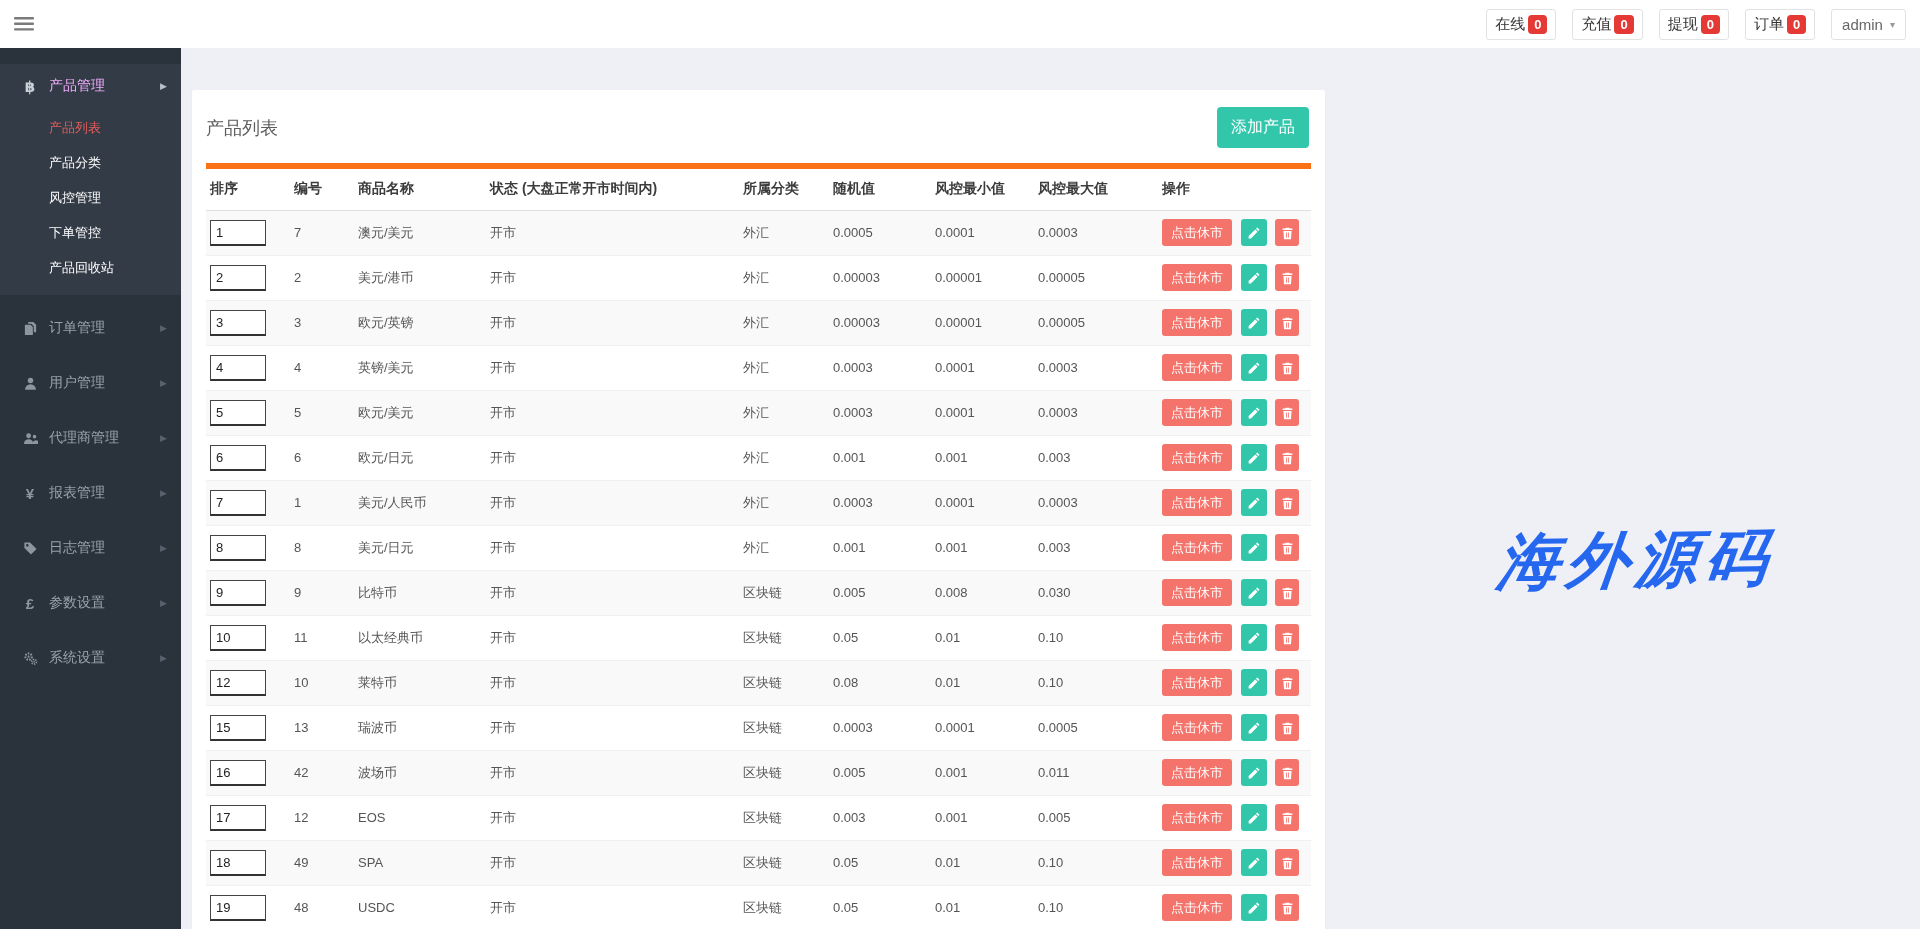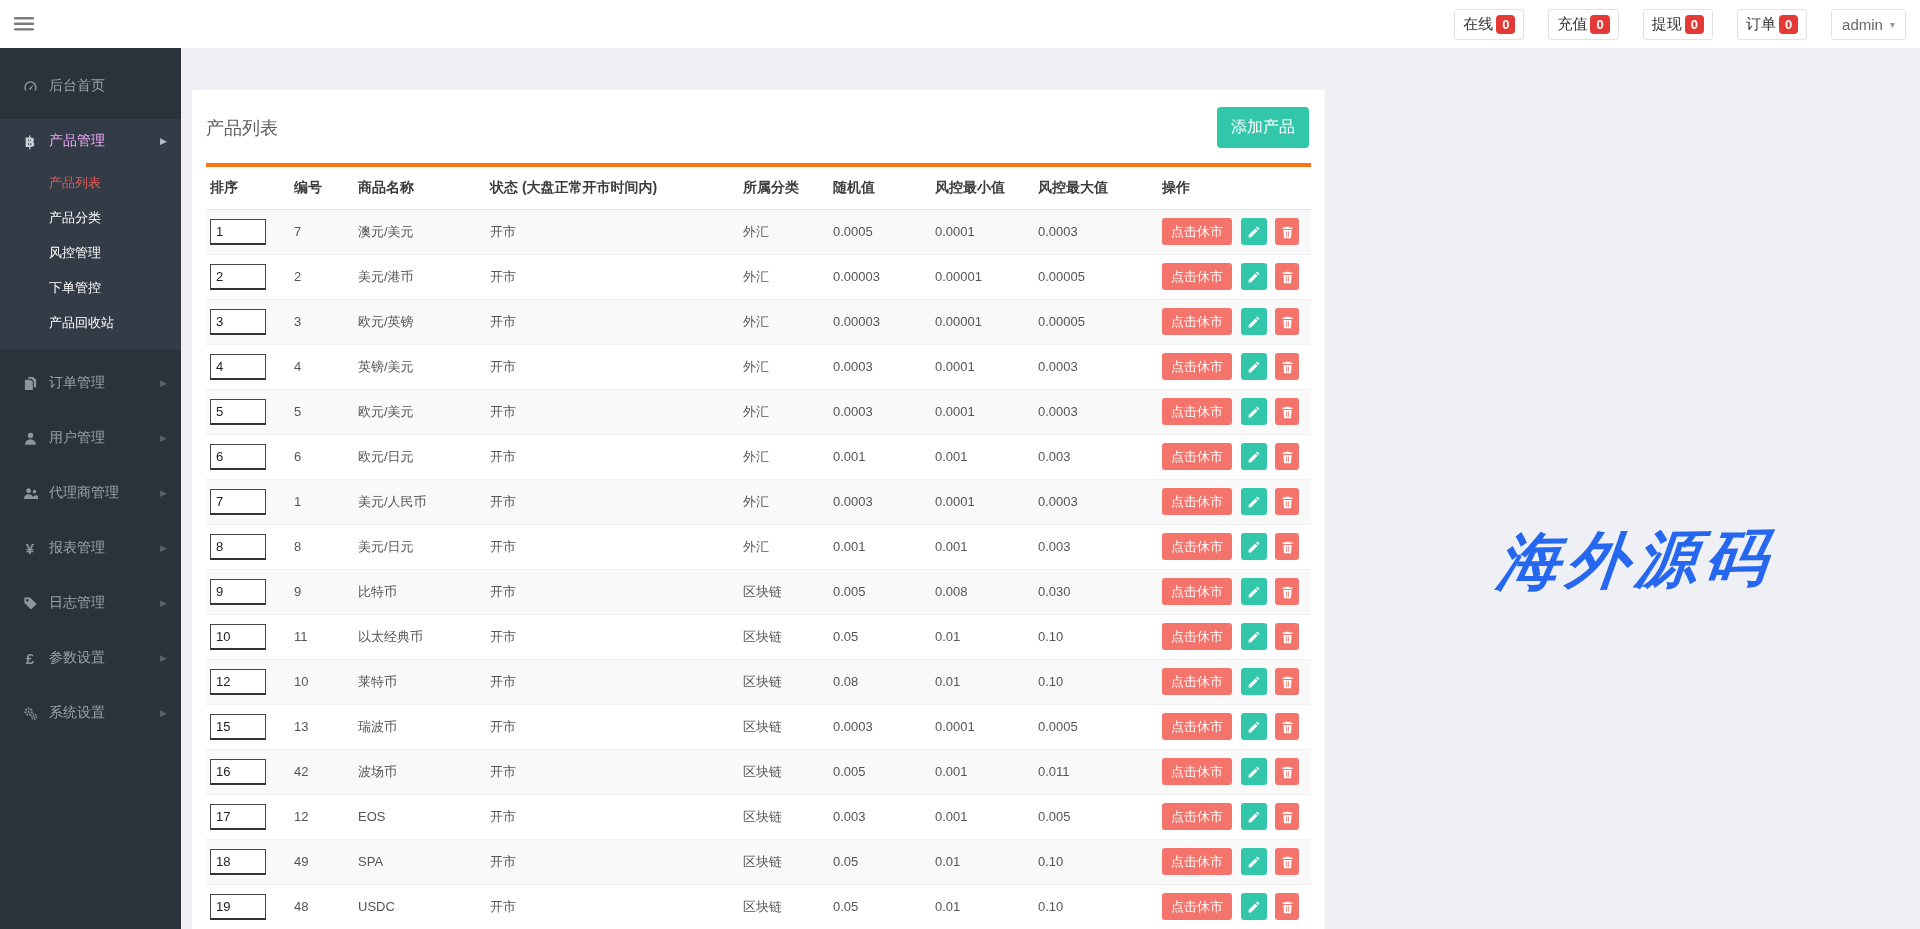--- a/index.html
+++ b/index.html
@@ -10,21 +10,21 @@
   *{box-sizing:border-box}
   html,body{margin:0;padding:0}
   body{
     width:1920px;height:929px;overflow:hidden;position:relative;
     font-family:"Liberation Sans","DejaVu Sans",sans-serif;background:#fff;
   }
   
   .topbar{height:48px;background:#fff;display:flex;align-items:center;justify-content:space-between;padding:0 14px}
   .menu-btn{border:none;background:none;color:#7a7a7a;width:26px;height:18px;padding:0;cursor:pointer}
   .menu-btn svg{width:20px;height:14px;display:block}
-  .top-right{display:flex;align-items:center;gap:24px}
+  .top-right{display:flex;align-items:center;gap:16px}
   .stat-box{display:flex;align-items:center;height:31px;padding:0 8px;border:1px solid #e2e2e2;border-radius:3px;font-size:15px;color:#333;background:#fff;cursor:pointer}
   .stat-badge{background:var(--badge);color:#fff;font-size:13px;font-weight:bold;border-radius:4px;padding:1px 6px;margin-left:3px;line-height:17px}
   .admin-box{display:flex;align-items:center;height:31px;padding:0 10px;border:1px solid #e2e2e2;border-radius:3px;font-size:15px;color:#666;background:#fff;cursor:pointer}
   .admin-caret{color:#999;font-size:10px;margin-left:7px}
   
   .layout{display:flex;height:881px}
   .sidebar{width:181px;flex:none;background:var(--sbg);padding-top:16px;overflow:hidden}
   .content{flex:1;background:var(--cbg);position:relative;overflow:hidden}
   
   .side-item{position:relative;height:44px;display:flex;align-items:center;padding:0 14px 0 20px;color:#99a1ab;font-size:14px;cursor:pointer;margin-bottom:11px}
@@ -39,21 +39,21 @@
   .side-group > .side-item .side-caret{color:#b9bfc7}
   .sub-item{height:35px;display:flex;align-items:center;padding-left:49px;font-size:13px;color:#ffffff;cursor:pointer}
   .sub-item.active{color:var(--sred)}
   
   .card{position:absolute;left:11px;top:42px;width:1133px;background:#fff;border-radius:2px;box-shadow:0 1px 2px rgba(0,0,0,.05)}
   .card-head{display:flex;align-items:center;justify-content:space-between;padding:17px 16px 15px 14px}
   .card-title{font-size:18px;color:#5d5d5d}
   .add-btn{background:var(--teal);color:#fff;border:none;border-radius:4px;padding:10px 14px;font-size:16px;cursor:pointer}
   .card-body{padding:0 14px 6px 14px}
   table{width:100%;border-collapse:collapse;table-layout:fixed}
-  thead th{text-align:left;font-size:14px;color:#3c3c3c;font-weight:bold;padding:0 4px;height:44px;border-top:4px solid #f97316;border-bottom:1px solid #e0e0e0}
+  thead th{text-align:left;font-size:14px;color:#3c3c3c;font-weight:bold;padding:0 4px;height:44px;border-top:6px solid #f97316;border-bottom:1px solid #e0e0e0}
   tbody td{font-size:13px;color:#555;padding:0 4px;height:45px;border-bottom:1px solid #f0f0f0;overflow:hidden;white-space:nowrap}
   tr.odd{background:#f9f9f9}
   .sort-input{width:56px;height:26px;border:1px solid #454545;border-bottom:2px solid #333;background:#fff;font-size:13px;color:#222;padding:0 5px;font-family:inherit}
   .cell-actions{white-space:nowrap}
   .btn-close-market{background:var(--salmon);color:#fff;font-size:13px;padding:0 9px;height:27px;border:none;border-radius:3px;cursor:pointer;vertical-align:middle}
   .btn-edit{background:var(--teal);width:26px;height:27px;border:none;border-radius:3px;margin-left:5px;cursor:pointer;vertical-align:middle;padding:0}
   .btn-del{background:var(--salmon);width:24px;height:27px;border:none;border-radius:3px;margin-left:5px;cursor:pointer;vertical-align:middle;padding:0}
   .ic svg{width:13px;height:13px;vertical-align:middle;display:inline-block}
   
   .watermark{position:absolute;left:1498px;top:518px;font-family:"DejaVu Serif",serif;font-style:italic;font-weight:bold;
@@ -92,29 +92,20 @@
   </div>
       <div class="admin-box">
       <span>admin</span>
       <span class="admin-caret">▾</span>
     </div>
   </div>
 </div>
 
 <div class="layout">
   <div class="sidebar">
-      <div class="side-item">
-        <span class="side-icon">
-          <svg viewBox="0 0 16 16">
-            <path fill="currentColor" d="M8 2.5A6.5 6.5 0 0 0 2.6 12.6l1.3-.85A5 5 0 1 1 13 9a5 5 0 0 1-.9 2.75l1.3.85A6.5 6.5 0 0 0 8 2.5z"></path>
-            <path fill="currentColor" d="M8.8 10.4 12.2 5 7.6 9.2a1.15 1.15 0 1 0 1.2 1.2z"></path>
-          </svg>
-        </span>
-        <span class="side-label">后台首页</span>
-      </div>
       <div class="side-group">
         <div class="side-item">
           <span class="side-icon">
             <span class="txt-ic">฿</span>
           </span>
           <span class="side-label">产品管理</span>
           <span class="side-caret">▶</span>
         </div>
         <div class="sub-item active">产品列表</div>
         <div class="sub-item">产品分类</div>

